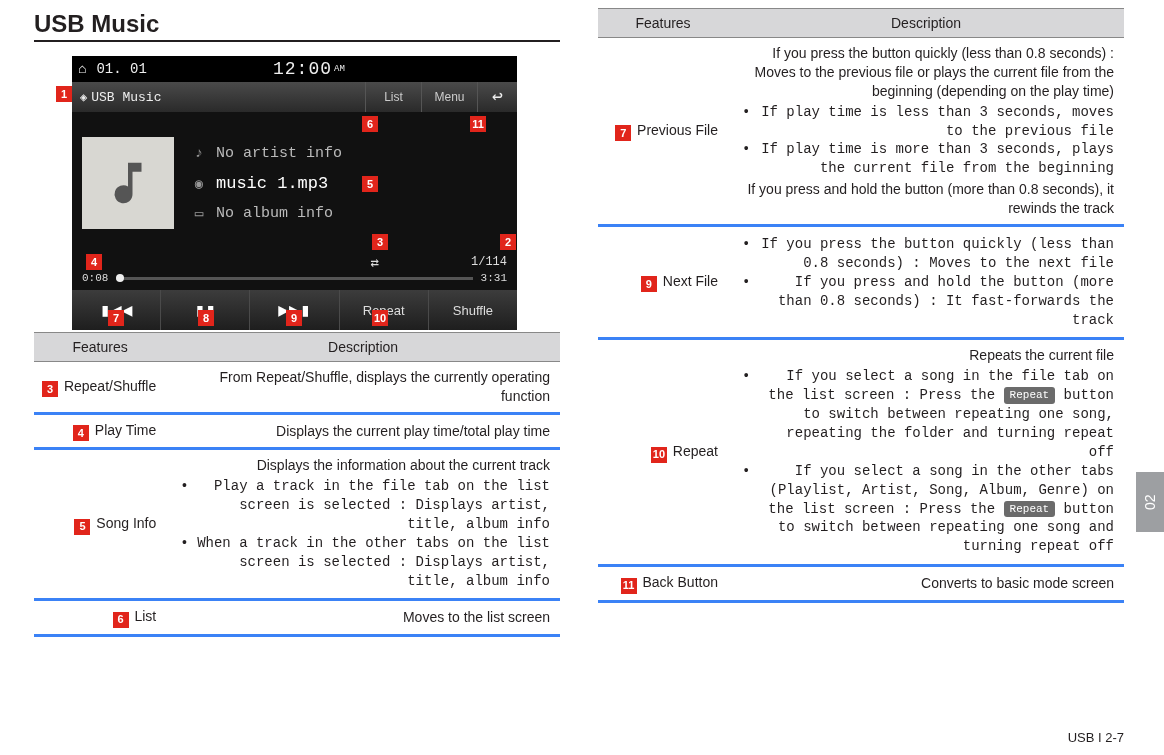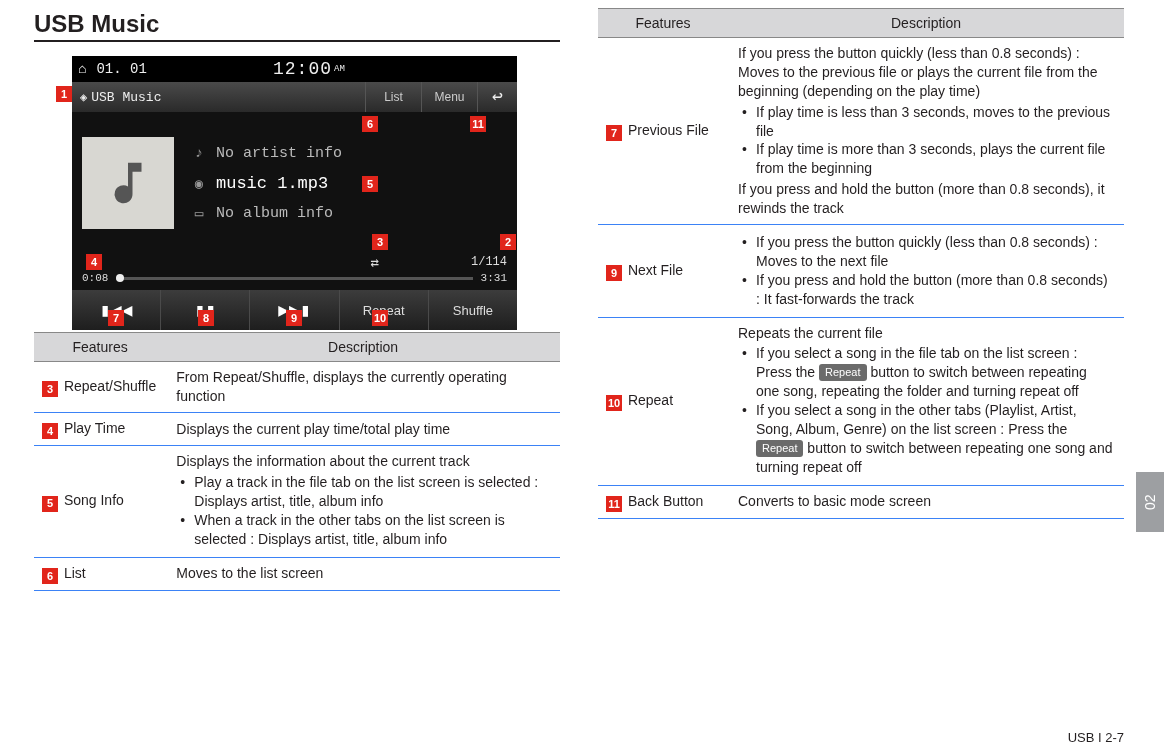--- a/index.html
+++ b/index.html
@@ -169,45 +169,45 @@
     background: #d7d7d9;
     font-weight: normal;
     text-align: center;
     padding: 6px 8px;
     border-top: 1px solid #888;
     border-bottom: 1px solid #888;
   }
   table.feat th:first-child { width: 130px; }
   table.feat td {
     padding: 6px 10px 6px 10px;
-    border-bottom: 1px solid #3b82f6;
+    border-bottom: 3px solid #3b82f6;
     vertical-align: middle;
     line-height: 1.35;
-    text-align: left;
+    text-align: right;
   }
   table.feat td.fcell {
     white-space: nowrap;
     padding-left: 8px;
   }
   .num {
     display: inline-flex;
     width: 16px;
     height: 16px;
     background: #e1251b;
     color: #fff;
     font-size: 11px;
     font-weight: bold;
     align-items: center;
     justify-content: center;
     margin-right: 2px;
     vertical-align: -2px;
   }
   .desc { font-size: 14px; }
   .desc ul { margin: 2px 0 2px 0; padding-left: 18px; }
-  .desc ul li { list-style: none; position: relative; padding-left: 0; }
+  .desc ul li { list-style: none; position: relative; padding-left: 0; font-family: Liberation Mono, monospace; }
   .desc ul li::before {
     content: "•";
     position: absolute;
     left: -14px;
     top: 0;
   }
   .pill {
     display: inline-block;
     background: #6b6b6b;
     color: #fff;

